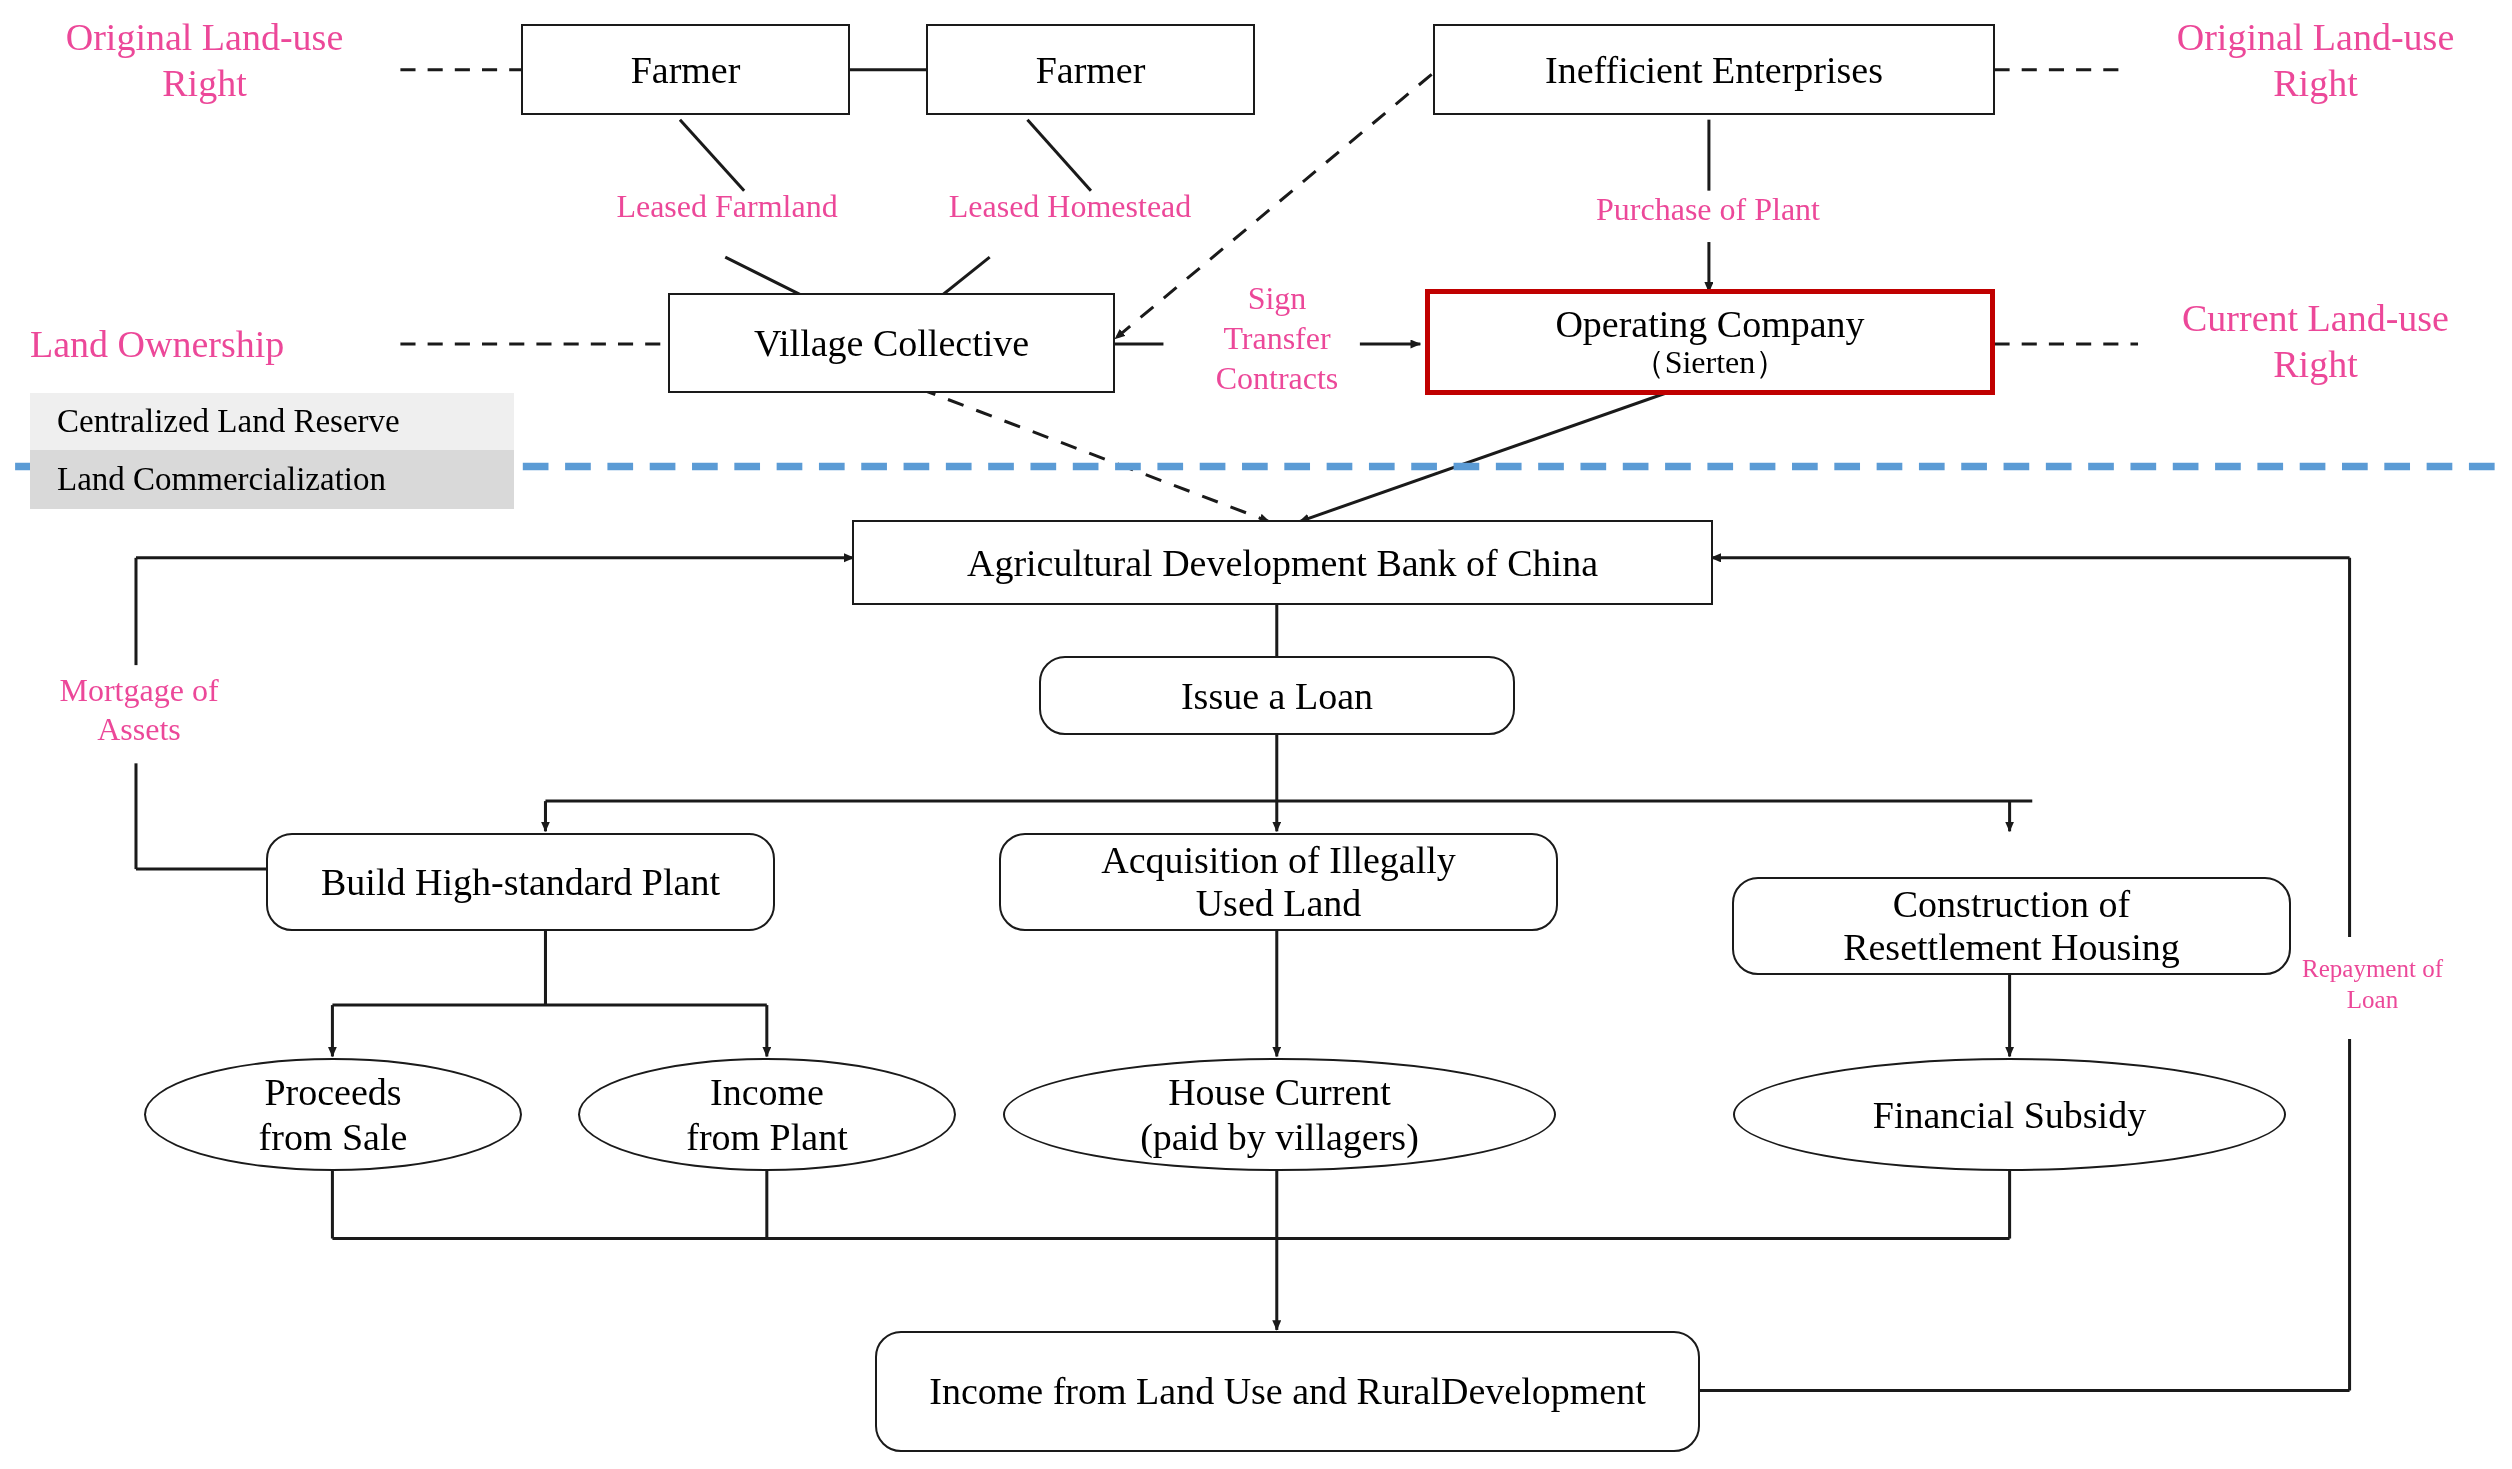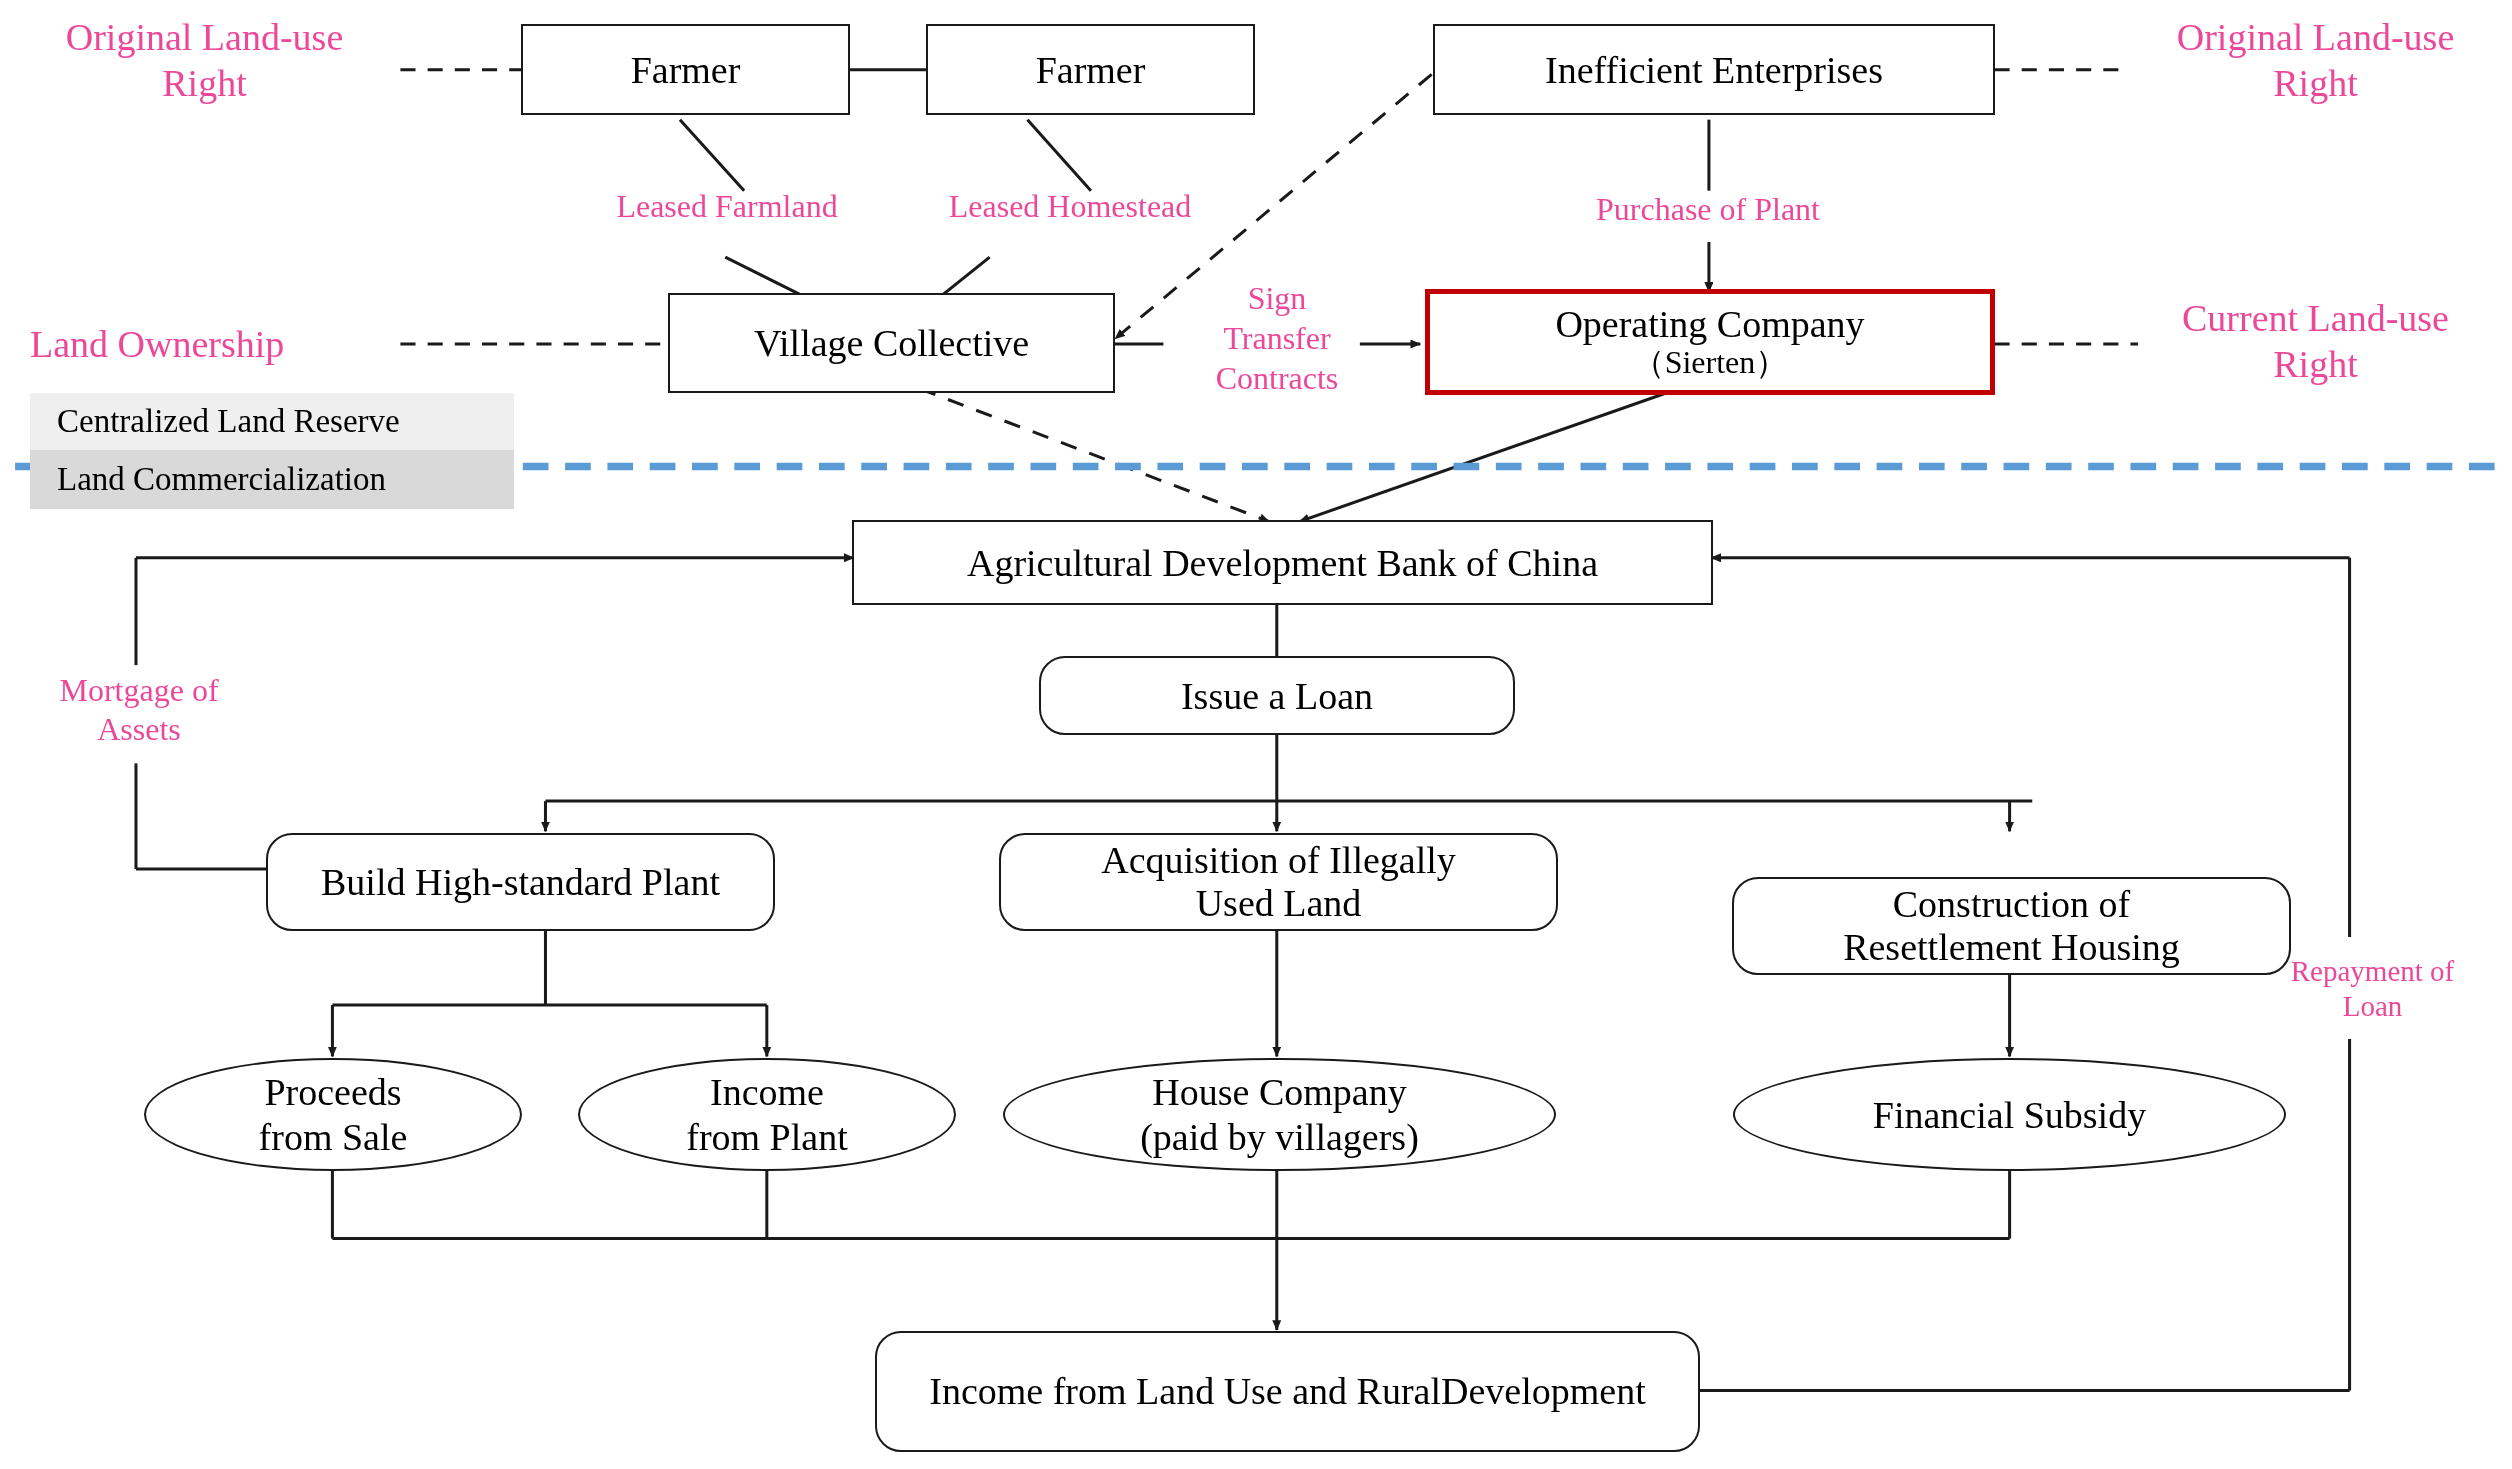--- a/index.html
+++ b/index.html
@@ -8,21 +8,21 @@
   #wires{position:absolute;left:0;top:0;width:2512px;height:1470px;}
   .node{position:absolute;box-sizing:border-box;display:flex;align-items:center;justify-content:center;text-align:center;background:#fff;}
   .rect{border:2.3px solid #1a1a1a;}
   .rrect{border:2.3px solid #1a1a1a;border-radius:26px;}
   .redrect{border:5.3px solid #c00000;}
   .ell{border:2.3px solid #1a1a1a;border-radius:50%;}
   .lbl{position:absolute;text-align:center;line-height:1.22;color:#ec4899;}
   .band{position:absolute;box-sizing:border-box;display:flex;align-items:center;padding-left:27px;}
   .t50{font-size:38px;}
   .t42{font-size:32px;}
-  .t38{font-size:29px;}
+  .t38{font-size:25px;}
 </style>
 </head>
 <body>
 
 <div id="stage">
 
   <svg id="wires" viewBox="0 0 3325 1945" xmlns="http://www.w3.org/2000/svg">
     <defs>
       <marker id="ah" markerWidth="16" markerHeight="16" refX="13" refY="6" orient="auto" markerUnits="userSpaceOnUse">
         <path d="M0,0 L14,6 L0,12 z" fill="#1a1a1a"></path>
@@ -179,21 +179,21 @@
     <span>Proceeds</span>
     <span>from Sale</span>
   </div>
 
   <div class="node ell t50" style="left:578px;top:1058px;width:378px;height:113px;flex-direction:column;line-height:1.18;">
     <span>Income</span>
     <span>from Plant</span>
   </div>
 
   <div class="node ell t50" style="left:1003px;top:1058px;width:553px;height:113px;flex-direction:column;line-height:1.18;">
-    <span>House Company</span>
+    <span>House Current</span>
     <span>(paid by villagers)</span>
   </div>
 
   <div class="node ell t50" style="left:1733px;top:1058px;width:553px;height:113px;">
     <span>Financial Subsidy</span>
   </div>
 
   <div class="node rrect t50" style="left:875px;top:1331px;width:825px;height:121px;flex-direction:row;line-height:1.14;">
     <span>Income from Land Use and Rural</span>
     <span>Development</span>

